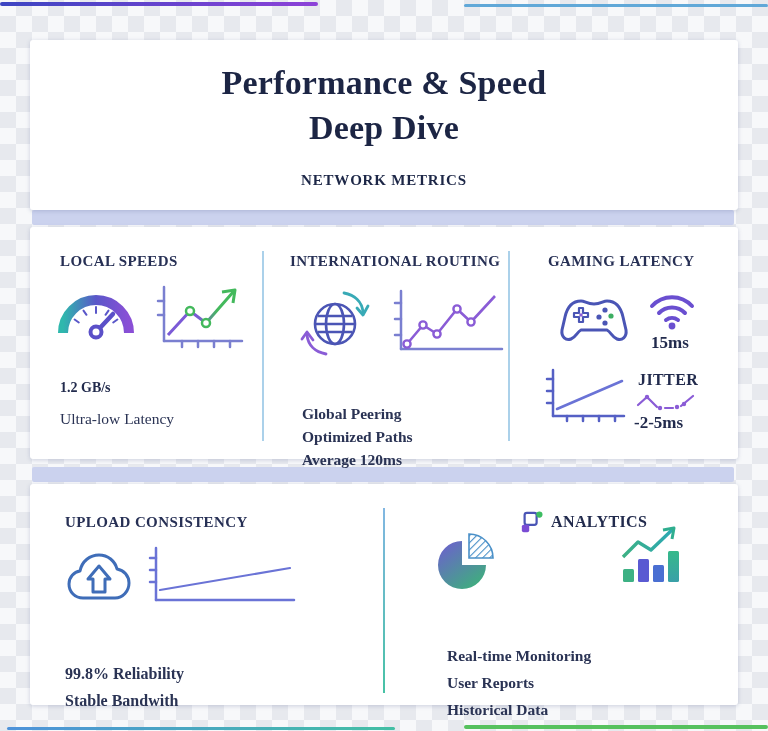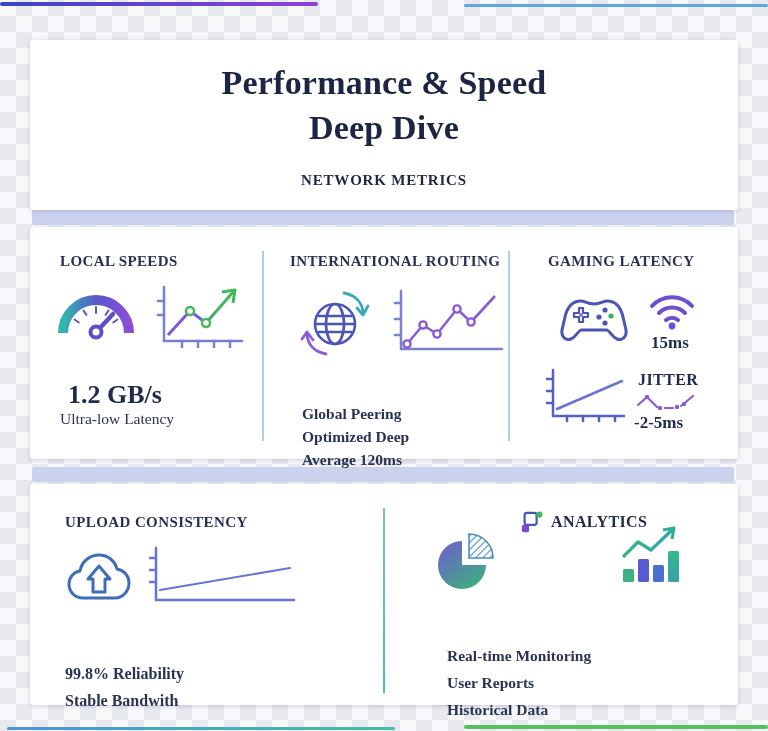--- a/index.html
+++ b/index.html
@@ -18,21 +18,21 @@
   
   .header-card{top:40px;height:170px;text-align:center;}
   .title{margin-top:20px;font-size:34px;line-height:45px;font-weight:800;color:#1c2544;letter-spacing:.2px;}
   .subtitle{margin-top:22px;font-size:15px;font-weight:700;letter-spacing:.8px;color:#1d2747;}
   
   .metrics-card{top:227px;height:232px;}
   .bottom-card{top:484px;height:221px;}
   .vdiv{position:absolute;width:2px;background:#abd1ea;}
   .vdiv-grad{position:absolute;width:2px;background:linear-gradient(180deg,#82b7e2,#47c2a5);}
   .sec-heading{position:absolute;font-size:15px;font-weight:700;letter-spacing:.4px;color:#273055;white-space:nowrap;}
-  .big-value{position:absolute;font-size:26px;font-weight:700;color:#222b4d;margin-left:8px;}
+  .big-value{position:absolute;font-size:14px;font-weight:700;color:#222b4d;}
   .caption{position:absolute;font-size:15.5px;font-weight:500;color:#2a3354;}
   .text-lines{position:absolute;font-size:15.5px;font-weight:600;color:#2a3354;line-height:23px;margin-top:32px;}
   .text-lines div{white-space:nowrap;}
   .bold-label{position:absolute;font-size:16px;font-weight:700;color:#222b4d;white-space:nowrap;}
   .abs{position:absolute;}
   .analytics-head{position:absolute;display:flex;align-items:center;gap:7px;}
 </style>
 </head>
 <body>
 
@@ -148,21 +148,21 @@
         <circle cx="15" cy="57" r="3.6"></circle>
           <circle cx="31" cy="38" r="3.6"></circle>
           <circle cx="45" cy="47" r="3.6"></circle>
           <circle cx="65" cy="22" r="3.6"></circle>
           <circle cx="79" cy="35" r="3.6"></circle>
       </g>
     </svg>
 
     <div class="text-lines" style="left:272px;top:143px;">
       <div>Global Peering</div>
-      <div>Optimized Deep</div>
+      <div>Optimized Paths</div>
       <div>Average 120ms</div>
     </div>
 
     <div class="sec-heading" style="left:518px;top:26px;">GAMING LATENCY</div>
 
     <svg class="abs" style="left:526px;top:64px;" width="76" height="54" viewBox="0 0 76 54">
       <path d="M25 10 C15 10 11 17 9 26 L6 39 C5 46 10 50 15 48 C20 46 21 41 25 39 L51 39 C55 41 56 46 61 48 C66 50 71 46 70 39 L67 26 C65 17 61 10 51 10 C47 10 45 13 38 13 C31 13 29 10 25 10 Z" fill="none" stroke="#4a55b5" stroke-width="3" stroke-linejoin="round"></path>
       <path d="M23 17 h4 v5 h5 v4 h-5 v5 h-4 v-5 h-5 v-4 h5 Z" fill="none" stroke="#4a55b5" stroke-width="2.2" stroke-linejoin="round"></path>
       <circle cx="25" cy="24" r="1.8" fill="#8a5cd6"></circle>
       <circle cx="49" cy="19" r="2.6" fill="#4a55b5"></circle>

